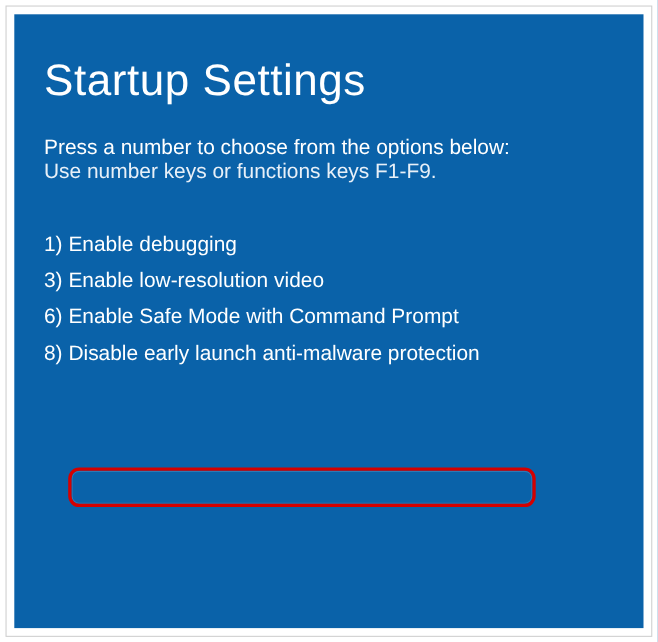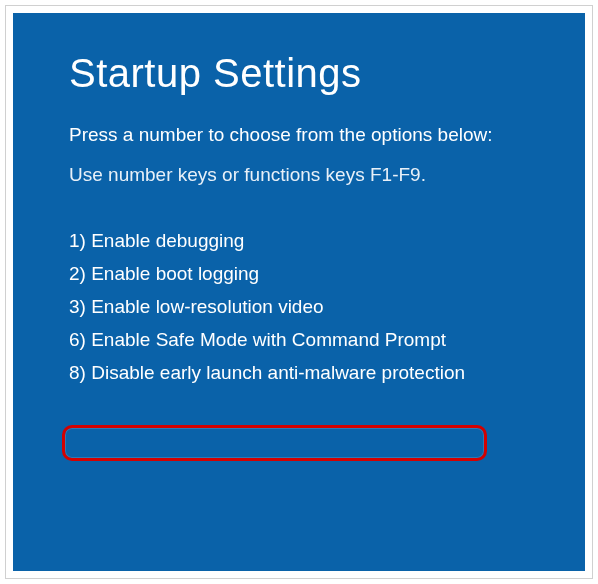--- a/index.html
+++ b/index.html
@@ -21,35 +21,34 @@
       height: 574px;
       background: #ffffff;
       border: 1px solid #d0d0d0;
       padding: 7px;
     }
     .screen {
       width: 100%;
       height: 100%;
       background: #0a62a9;
       color: #ffffff;
-      padding: 38px 0 0 56px;
+      padding: 38px 0 0 27px;
       position: relative;
       overflow: hidden;
       font-weight: 300;
     }
     .title {
       font-size: 40px;
       font-weight: 300;
       letter-spacing: 0.5px;
       margin-bottom: 28px;
     }
     .subtitle {
       font-size: 19px;
       font-weight: 300;
-      margin-bottom: 18px;
       color: #ffffff;
     }
     .hint {
       font-size: 19px;
       font-weight: 300;
       margin-bottom: 38px;
       color: #e8f0f8;
     }
     .options {
       display: flex;
@@ -83,24 +82,20 @@
     <h1 class="title">Startup Settings</h1>
     <div class="subtitle">Press a number to choose from the options below:</div>
     <div class="hint">Use number keys or functions keys F1-F9.</div>
 
     <div class="options">
       <div class="option-row">
         <span>1)</span>
         <span>Enable debugging</span>
       </div>
       <div class="option-row">
-        <span>2)</span>
-        <span>Enable boot logging</span>
-      </div>
-      <div class="option-row">
         <span>3)</span>
         <span>Enable low-resolution video</span>
       </div>
       <div class="option-row">
         <span>6)</span>
         <span>Enable Safe Mode with Command Prompt</span>
       </div>
       <div class="option-row">
         <span>8)</span>
         <span>Disable early launch anti-malware protection</span>

